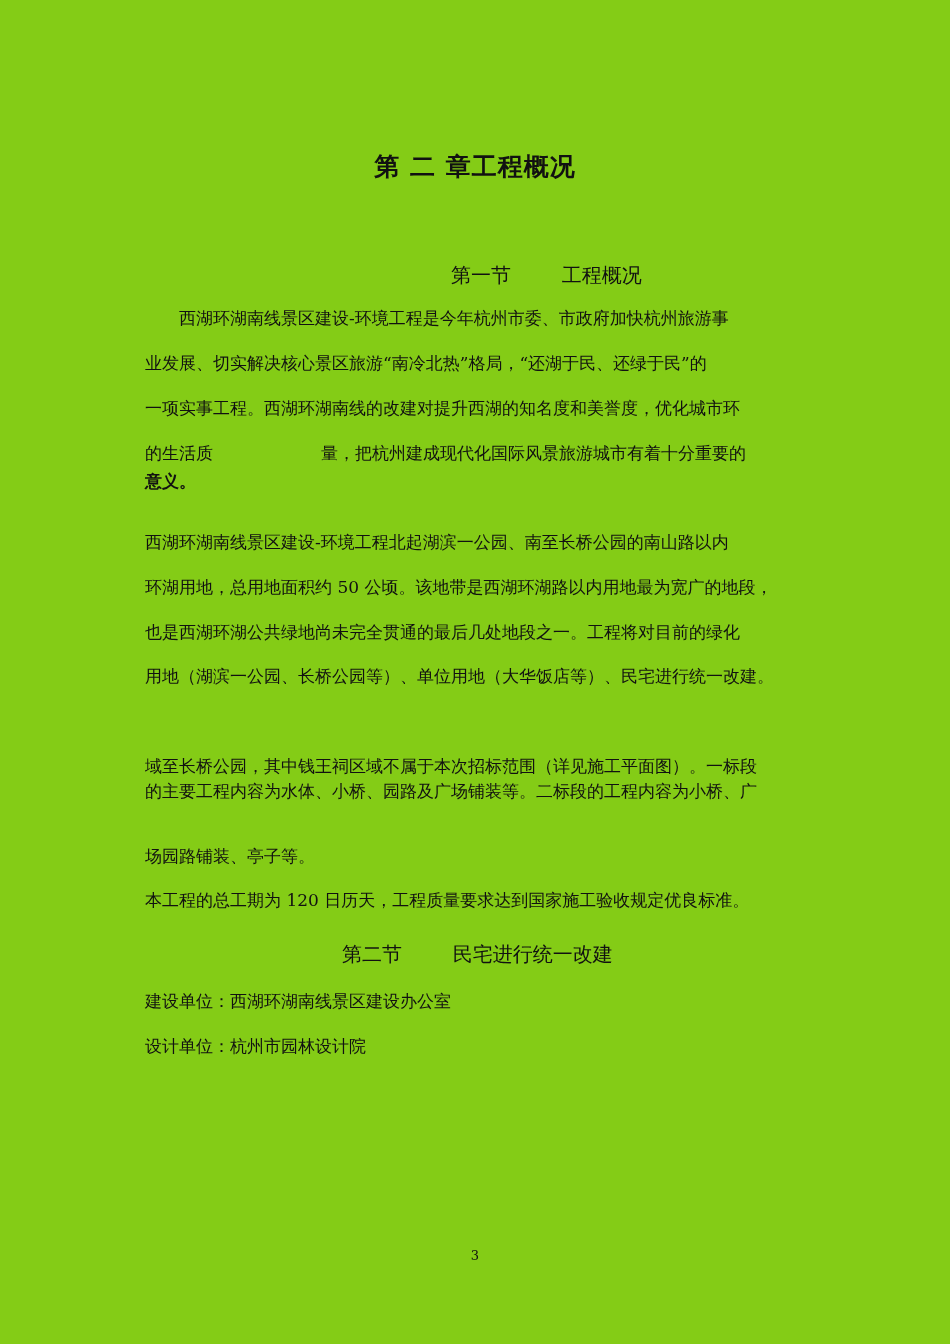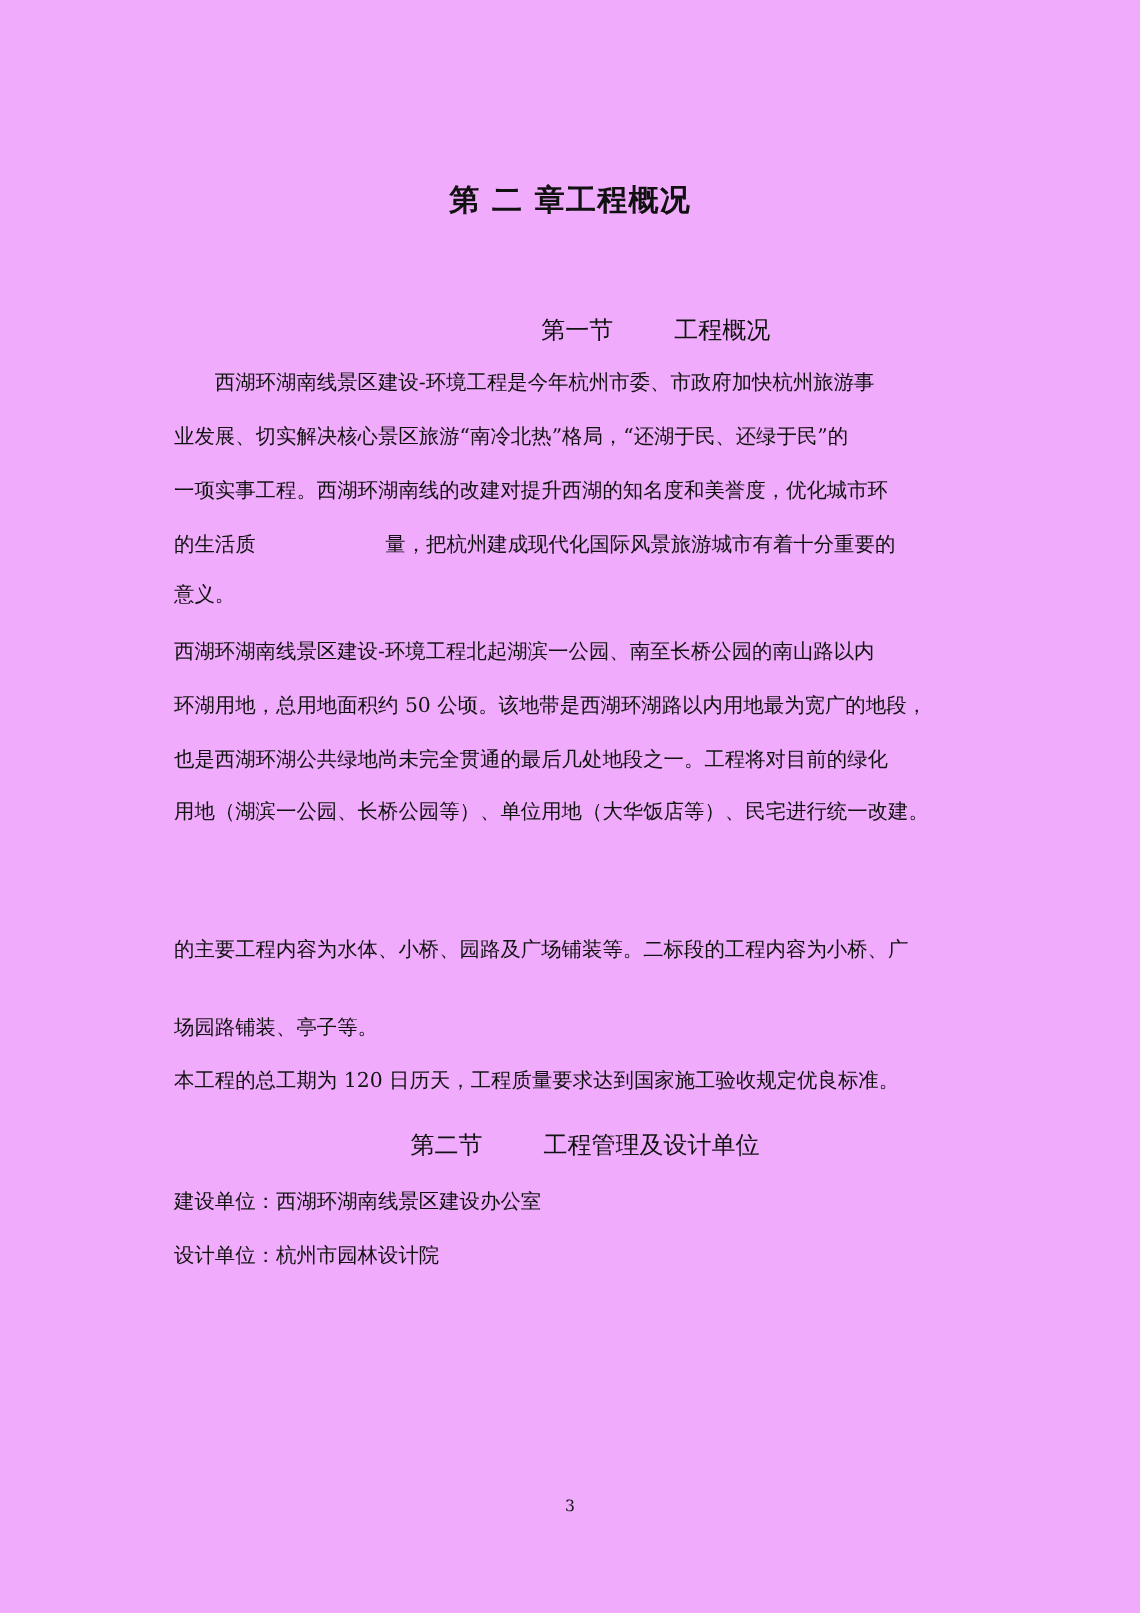--- a/index.html
+++ b/index.html
@@ -1,45 +1,46 @@
 <!DOCTYPE html>
 <html><head>
 <meta charset="utf-8">
 <style>
   html, body { margin: 0; padding: 0; background: #ffffff; }
   body { width: 950px; height: 1344px; position: relative; overflow: hidden;
          font-family: "DejaVu Serif", "Liberation Serif", serif; color: #111; }
-  .page { position: absolute; left: 0; top: 0; width: 950px; height: 1344px; background: #f0abfc; }
+  .page { position: absolute; left: 0; top: 0; width: 950px; height: 1344px; background: #84cc16; }
   .title { position: absolute; top: 150px; left: 0; width: 950px; text-align: center;
            font-family: "DejaVu Sans", "Liberation Sans", sans-serif; font-weight: bold;
            font-size: 25px; letter-spacing: 1px; }
   .sec { position: absolute; font-size: 20px; white-space: pre; }
   .line { position: absolute; left: 145px; font-size: 17px; white-space: nowrap; }
   .footer { position: absolute; top: 1248px; left: 0; width: 950px; text-align: center; font-size: 13px; }
 </style>
 </head>
 <body>
 
 <div class="page">
   <div class="title">第  二  章工程概况</div>
 
   <div class="sec" style="top:262px; left:451px;">第一节        工程概况</div>
 
   <div class="line" style="top:307px;">　　西湖环湖南线景区建设-环境工程是今年杭州市委、市政府加快杭州旅游事</div>
   <div class="line" style="top:352px;">业发展、切实解决核心景区旅游“南冷北热”格局，“还湖于民、还绿于民”的</div>
   <div class="line" style="top:397px;">一项实事工程。西湖环湖南线的改建对提升西湖的知名度和美誉度，优化城市环</div>
   <div class="line" style="top:442px; white-space:pre;text-align:right;">的生活质                    量，把杭州建成现代化国际风景旅游城市有着十分重要的</div>
-  <div class="line" style="top:484px;">意义。</div>
+  <div class="line" style="top:470px;font-weight:bold;">意义。</div>
   <div class="line" style="top:531px;">西湖环湖南线景区建设-环境工程北起湖滨一公园、南至长桥公园的南山路以内</div>
   <div class="line" style="top:576px;">环湖用地，总用地面积约 50 公顷。该地带是西湖环湖路以内用地最为宽广的地段，</div>
   <div class="line" style="top:665px;">用地（湖滨一公园、长桥公园等）、单位用地（大华饭店等）、民宅进行统一改建。</div>
   <div class="line" style="top:621px;">也是西湖环湖公共绿地尚未完全贯通的最后几处地段之一。工程将对目前的绿化</div>
+  <div class="line" style="top:755px;">域至长桥公园，其中钱王祠区域不属于本次招标范围（详见施工平面图）。一标段</div>
   <div class="line" style="top:780px;">的主要工程内容为水体、小桥、园路及广场铺装等。二标段的工程内容为小桥、广</div>
   <div class="line" style="top:845px;">场园路铺装、亭子等。</div>
   <div class="line" style="top:889px;">本工程的总工期为 120 日历天，工程质量要求达到国家施工验收规定优良标准。</div>
 
-  <div class="sec" style="top:941px; left:342px;">第二节        工程管理及设计单位</div>
+  <div class="sec" style="top:941px; left:342px;">第二节        民宅进行统一改建</div>
 
   <div class="line" style="top:990px;">建设单位：西湖环湖南线景区建设办公室</div>
   <div class="line" style="top:1035px;">设计单位：杭州市园林设计院</div>
 
   <div class="footer">3</div>
 </div>
 
 </body></html>

